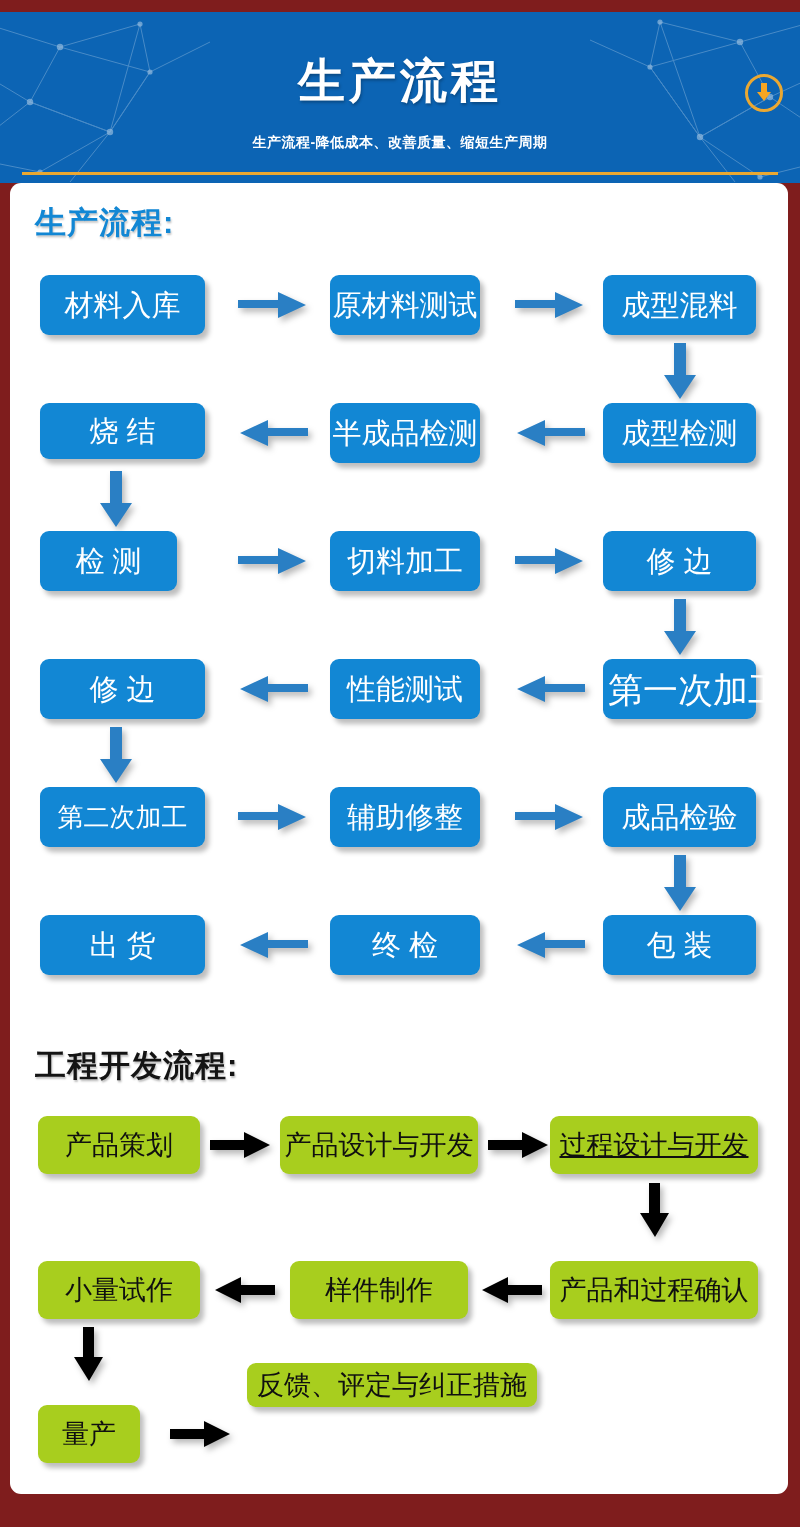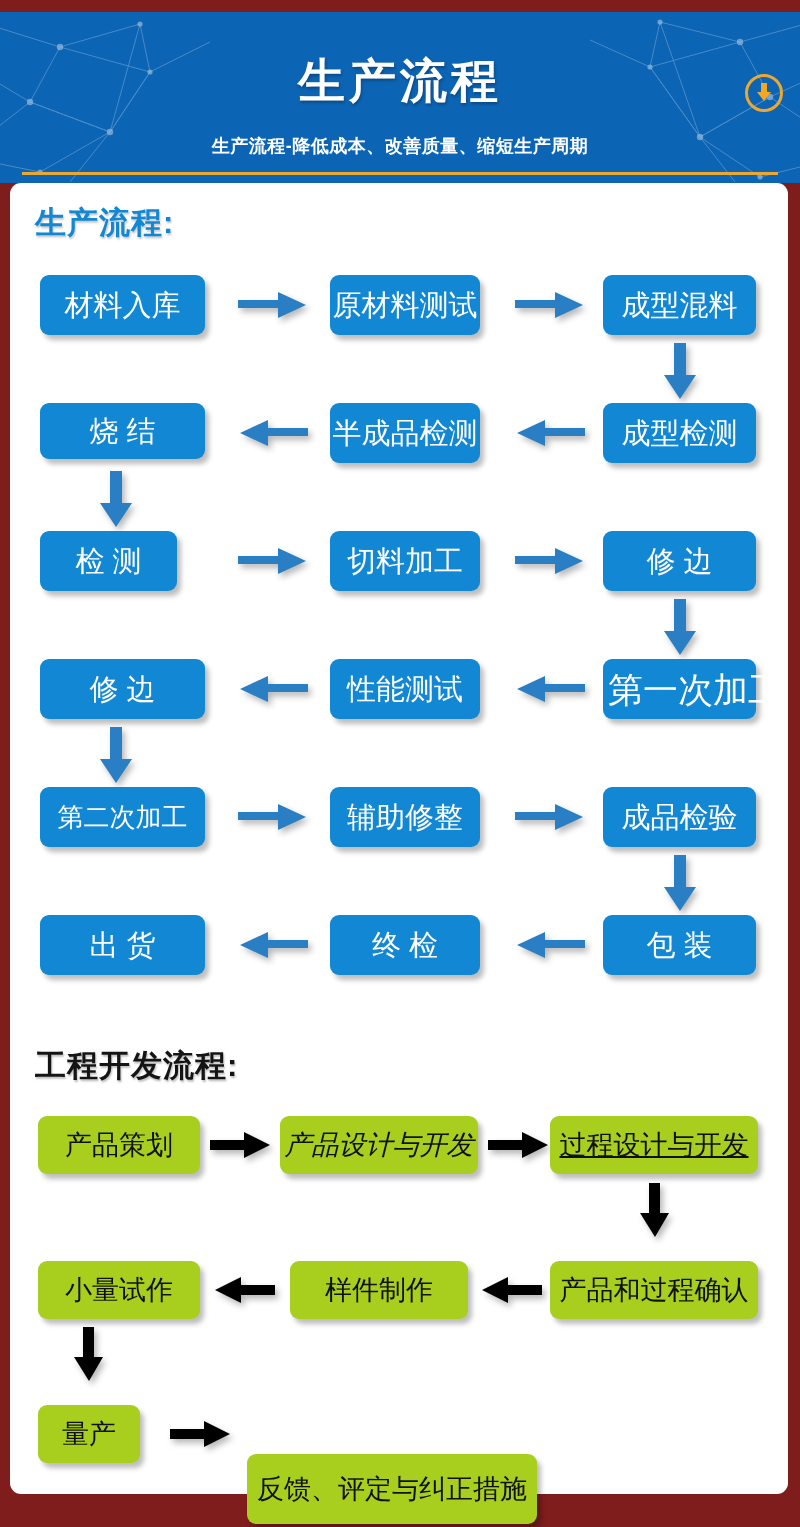--- a/index.html
+++ b/index.html
@@ -17,21 +17,21 @@
     background:#0c64b4;overflow:hidden;
   }
   .netpattern{position:absolute;left:0;top:0;width:800px;height:171px;opacity:.55;}
   .header-title{
     position:absolute;left:0;top:38px;width:800px;text-align:center;
     color:#ffffff;font-size:47px;font-weight:bold;letter-spacing:4px;
     text-shadow:1px 2px 3px rgba(0,0,0,.28);
   }
   .header-sub{
     position:absolute;left:0;top:122px;width:800px;text-align:center;
-    color:#ffffff;font-size:18px;font-weight:bold;letter-spacing:.5px;
+    color:#ffffff;font-size:14px;font-weight:bold;letter-spacing:.5px;
   }
   .orange-rule{
     position:absolute;left:22px;top:172px;width:756px;height:3px;background:#eaa832;
   }
   .dl-badge{
     position:absolute;left:745px;top:62px;width:38px;height:38px;border-radius:50%;
     border:3px solid #eaa832;box-sizing:border-box;
   }
   .dl-badge svg{position:absolute;left:7px;top:6px;}
 
@@ -264,21 +264,21 @@
     <div class="section-title black" style="left:25px;top:862px;">工程开发流程:</div>
 
     <div class="node green" style="left:28px;top:933px;width:162px;height:58px;">
       <span>产品策划</span>
       </div>
     <div class="arrow" style="left:200px;top:948px;">
       <svg width="62" height="28" viewBox="0 0 62 28">
           <path d="M0 9 h34 V1 l26 13 -26 13 V19 H0 z" fill="#000000"></path>
         </svg>
       </div>
-    <div class="node green" style="left:270px;top:933px;width:198px;height:58px;font-style:italic;">
+    <div class="node green" style="left:270px;top:933px;width:198px;height:58px;">
       <span>产品设计与开发</span>
       </div>
     <div class="arrow" style="left:478px;top:948px;">
       <svg width="62" height="28" viewBox="0 0 62 28">
           <path d="M0 9 h34 V1 l26 13 -26 13 V19 H0 z" fill="#000000"></path>
         </svg>
       </div>
     <div class="node green" style="left:540px;top:933px;width:208px;height:58px;text-decoration:underline;">
       <span>过程设计与开发</span>
       </div>
@@ -314,18 +314,18 @@
       </div>
 
     <div class="node green" style="left:28px;top:1222px;width:102px;height:58px;">
       <span>量产</span>
       </div>
     <div class="arrow" style="left:160px;top:1237px;">
       <svg width="62" height="28" viewBox="0 0 62 28">
           <path d="M0 9 h34 V1 l26 13 -26 13 V19 H0 z" fill="#000000"></path>
         </svg>
       </div>
-    <div class="node green" style="left:237px;top:1271px;width:290px;height:70px;">
+    <div class="node green" style="left:237px;top:1180px;width:290px;height:44px;">
       <span>反馈、评定与纠正措施</span>
       </div>
 
   </div>
 </div>
 
 </body></html>

